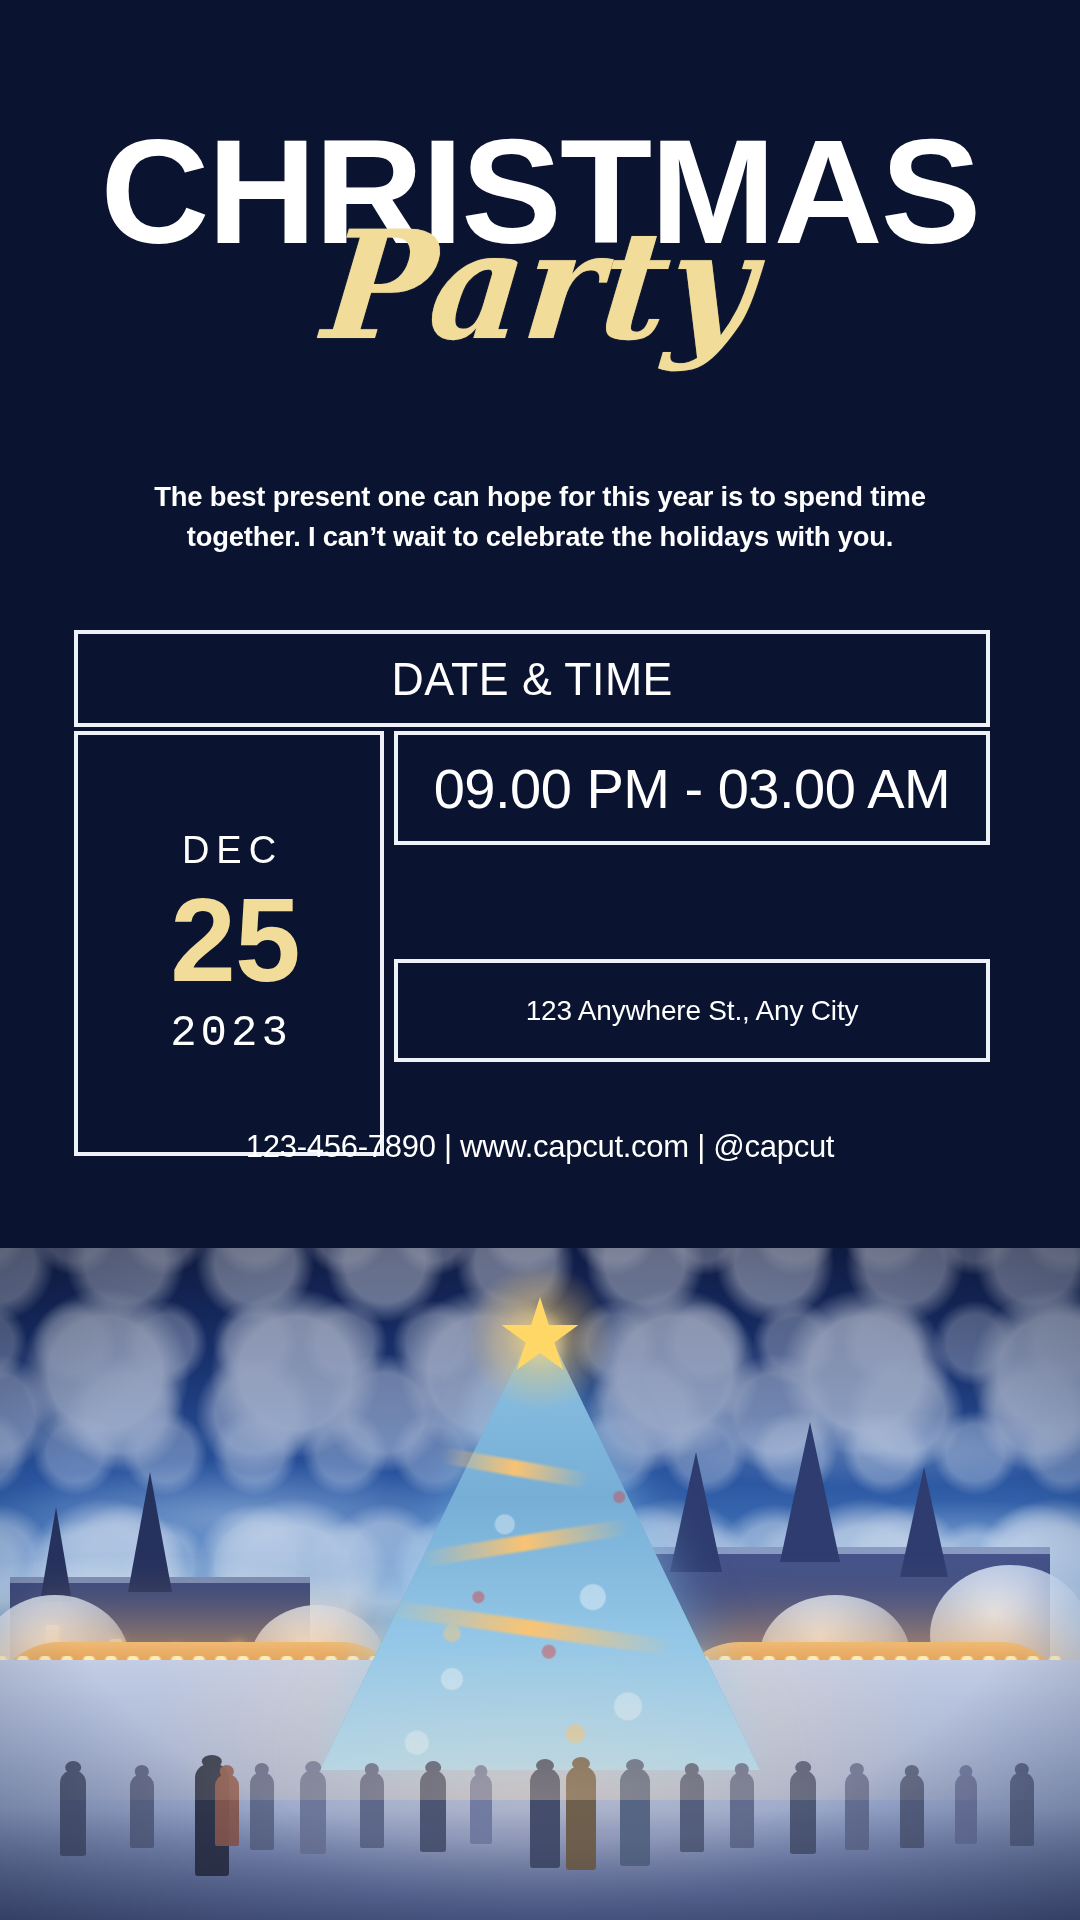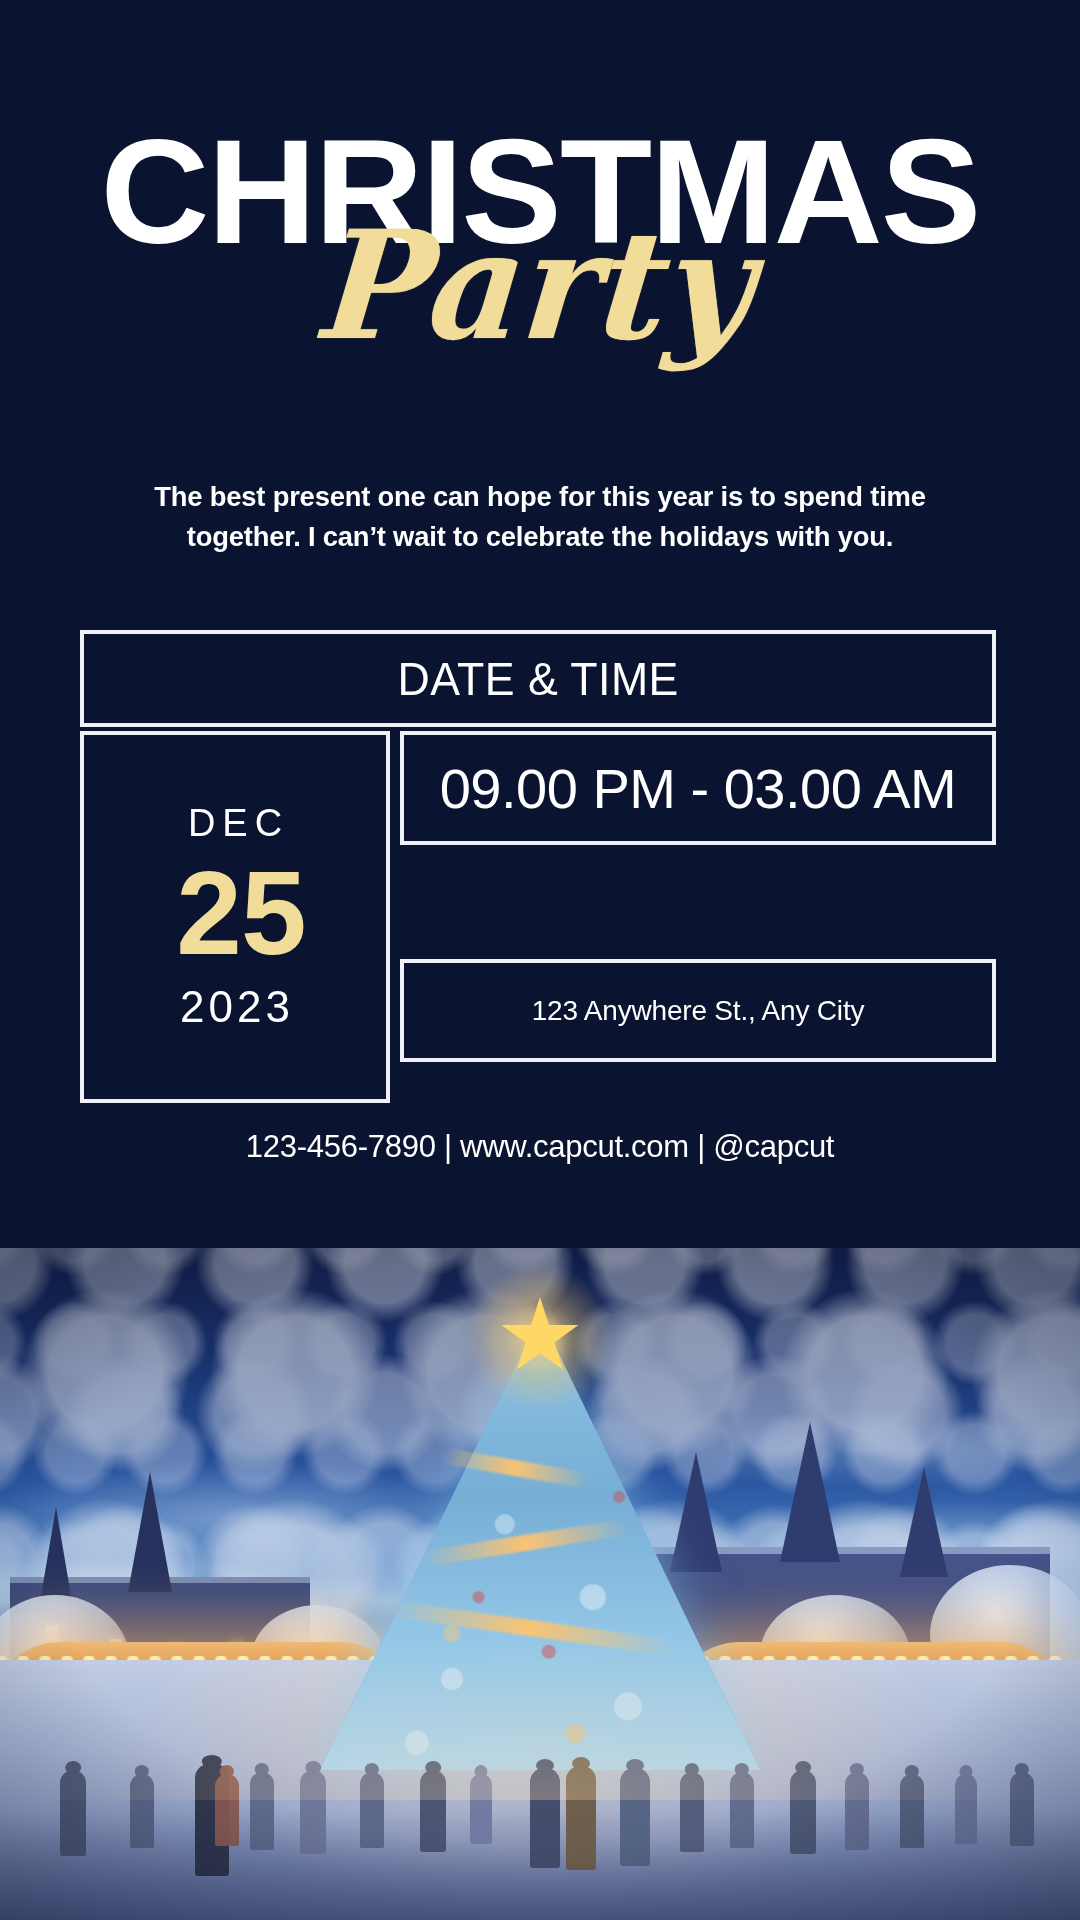--- a/index.html
+++ b/index.html
@@ -73,21 +73,21 @@
     font-size: 28.5px;
     line-height: 1.42;
     letter-spacing: -0.2px;
     transform: scaleX(0.96);
     transform-origin: center top;
   }
 
   
   .dt-table {
     position: absolute;
-    left: 80px;
+    left: 74px;
     top: 630px;
     width: 916px;
     height: 432px;
   }
   .dt-header {
     position: absolute;
     left: 0;
     top: 0;
     width: 916px;
     height: 97px;
@@ -104,21 +104,21 @@
     font-weight: normal;
     letter-spacing: 0.5px;
     transform: scaleX(0.95);
   }
 
   .dt-day {
     position: absolute;
     left: 0;
     top: 101px;
     width: 310px;
-    height: 372px;
+    height: 425px;
     box-sizing: border-box;
     border: 4px solid #eef1f8;
     display: flex;
     flex-direction: column;
     align-items: center;
     justify-content: center;
   }
   .dt-month {
     color: #ffffff;
     font-family: "Liberation Sans", sans-serif;
@@ -132,21 +132,21 @@
     color: #f2dc99;
     font-family: "Liberation Sans", sans-serif;
     font-weight: bold;
     font-size: 118px;
     line-height: 1.02;
     letter-spacing: -1px;
     margin: 2px 0 8px 12px;
   }
   .dt-year {
     color: #ffffff;
-    font-family: Liberation Sans, sans-serif;
+    font-family: Liberation Mono, monospace;
     font-size: 44px;
     font-weight: normal;
     letter-spacing: 4px;
     text-indent: 4px;
   }
 
   .dt-right {
     position: absolute;
     left: 320px;
     top: 101px;

